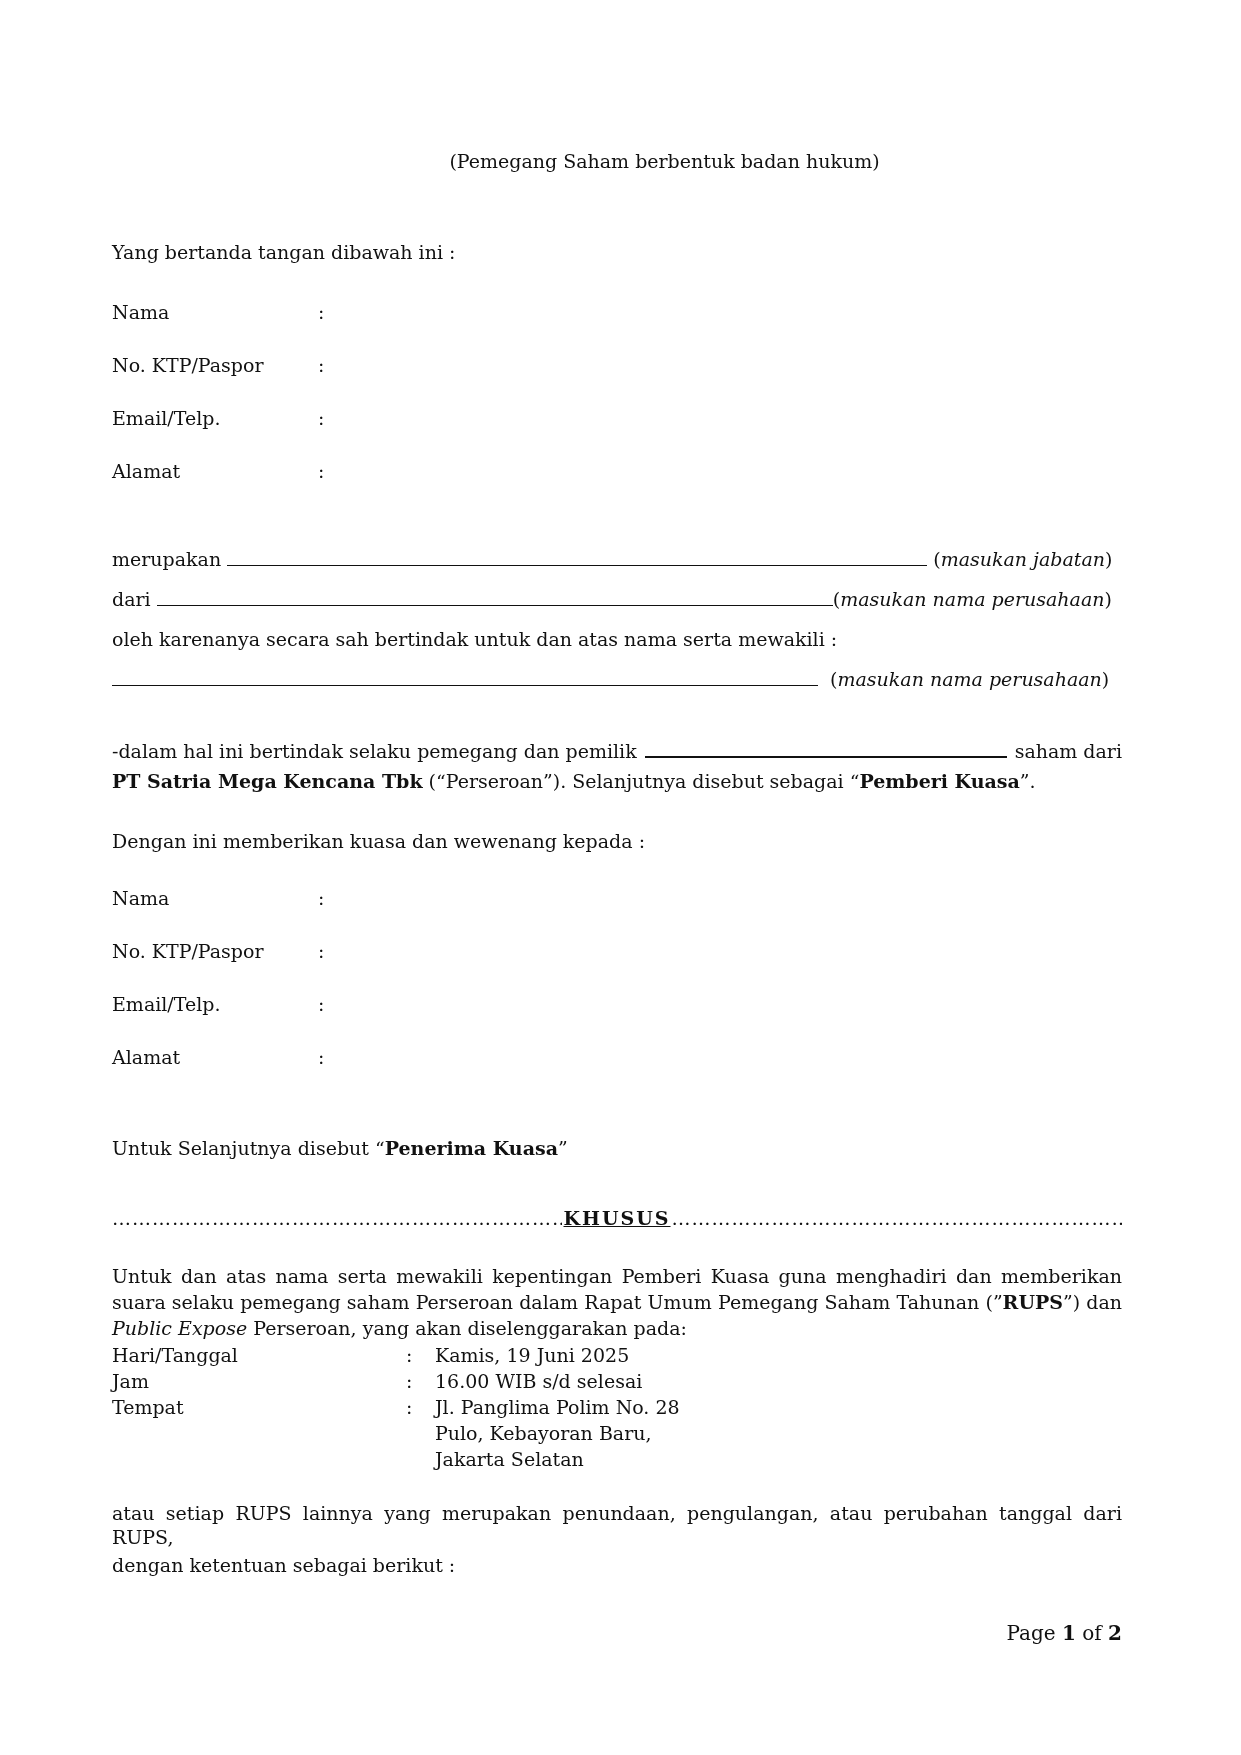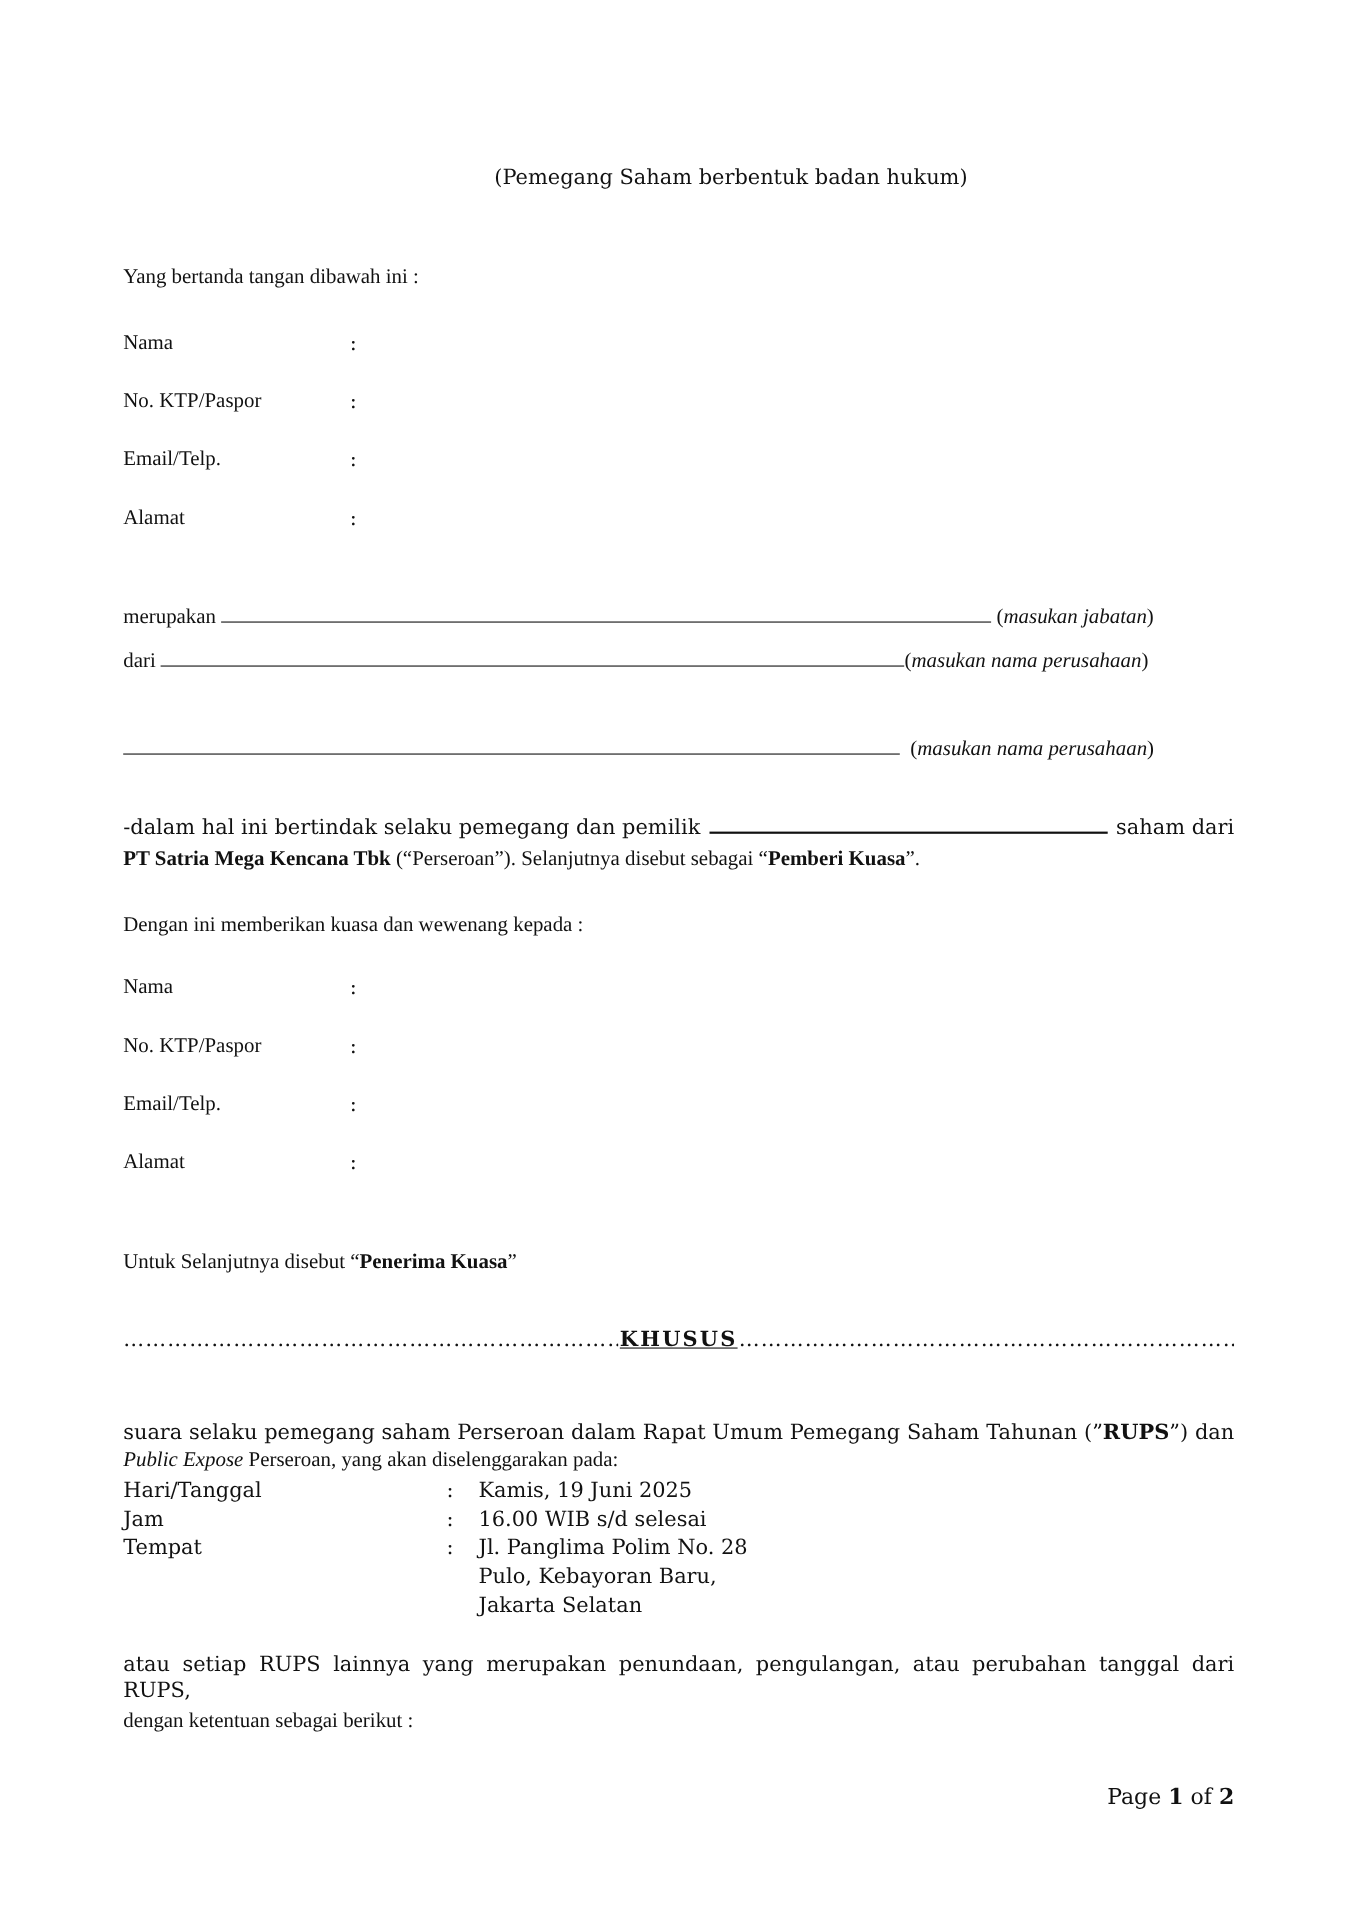--- a/index.html
+++ b/index.html
@@ -9,21 +9,21 @@
     color: #111111;
   }
   .page { position: absolute; left: 0; top: 0; width: 1241px; height: 1755px; }
   .abs { position: absolute; white-space: nowrap; }
   .t { font-size: 19px; line-height: 24px; }
   .title {
     left: 0; width: 1241px; text-align: center; top: 121px;
     font-size: 19px; font-weight: bold; letter-spacing: 2.5px;
   }
   .subtitle { left: 0; width: 1241px; text-align: center; top: 150px; font-size: 19px; padding-left: 44px; }
-  .lbl { left: 112px; font-family: Liberation Serif, serif; }
+  .lbl { left: 112px; }
   .colon { left: 318px; }
   .blank { display: inline-block; border-bottom: 1.5px solid #111; height: 18px; vertical-align: baseline; }
   .blank-bold { border-bottom: 2.5px solid #111; }
   em { font-style: italic; }
   b { font-weight: bold; }
   .just { left: 112px; width: 1010px; white-space: normal; text-align: justify; text-align-last: justify; }
   .just-last { left: 112px; width: 1010px; white-space: nowrap; }
   .dotline {
     left: 112px; width: 1010px; top: 1206px; font-size: 19px; line-height: 24px;
     display: flex; align-items: baseline; overflow: hidden;
@@ -66,20 +66,21 @@
     <span>merupakan</span>
     <span class="blank" style="width:700px"></span>
     (<em>masukan jabatan</em>)
   </div>
 
   <div class="abs t lbl" style="top:587px">
     <span>dari</span>
     <span class="blank" style="width:676px"></span>(<em>masukan nama perusahaan</em>)
   </div>
 
+  <div class="abs t lbl" style="top:627px">oleh karenanya secara sah bertindak untuk dan atas nama serta mewakili :</div>
 
   <div class="abs t lbl" style="top:667px">
     <span class="blank" style="width:706px"></span>
     &nbsp;(<em>masukan nama perusahaan</em>)
   </div>
 
   <div class="abs t lbl" style="top:769px">
     <b>PT Satria Mega Kencana Tbk</b>
     <span>(“Perseroan”). Selanjutnya disebut sebagai “</span><b>Pemberi Kuasa</b><span>”.</span>
   </div>
@@ -112,20 +113,21 @@
   <div class="abs t lbl" style="top:1136px">
     <span>Untuk Selanjutnya disebut “</span><b>Penerima Kuasa</b><span>”</span>
   </div>
 
   <div class="abs dotline">
     <span class="dots" style="text-align:right">……………………………………………………………………………………………</span>
     <span class="khusus">KHUSUS</span>
     <span class="dots">……………………………………………………………………………………………………………</span>
   </div>
 
+  <div class="abs t just" style="top:1264px">Untuk dan atas nama serta mewakili kepentingan Pemberi Kuasa guna menghadiri dan memberikan</div>
   <div class="abs t just" style="top:1290px">
     <span>suara selaku pemegang saham Perseroan dalam Rapat Umum Pemegang Saham Tahunan (”</span><b>RUPS</b><span>”) dan</span>
   </div>
   <div class="abs t lbl" style="top:1316px">
     <em>Public Expose</em><span> Perseroan, yang akan diselenggarakan pada:</span>
   </div>
 
   <div>
     <div class="abs t sched-lbl" style="top:1343px">Hari/Tanggal</div>
     <div class="abs t sched-colon" style="top:1343px">:</div>

